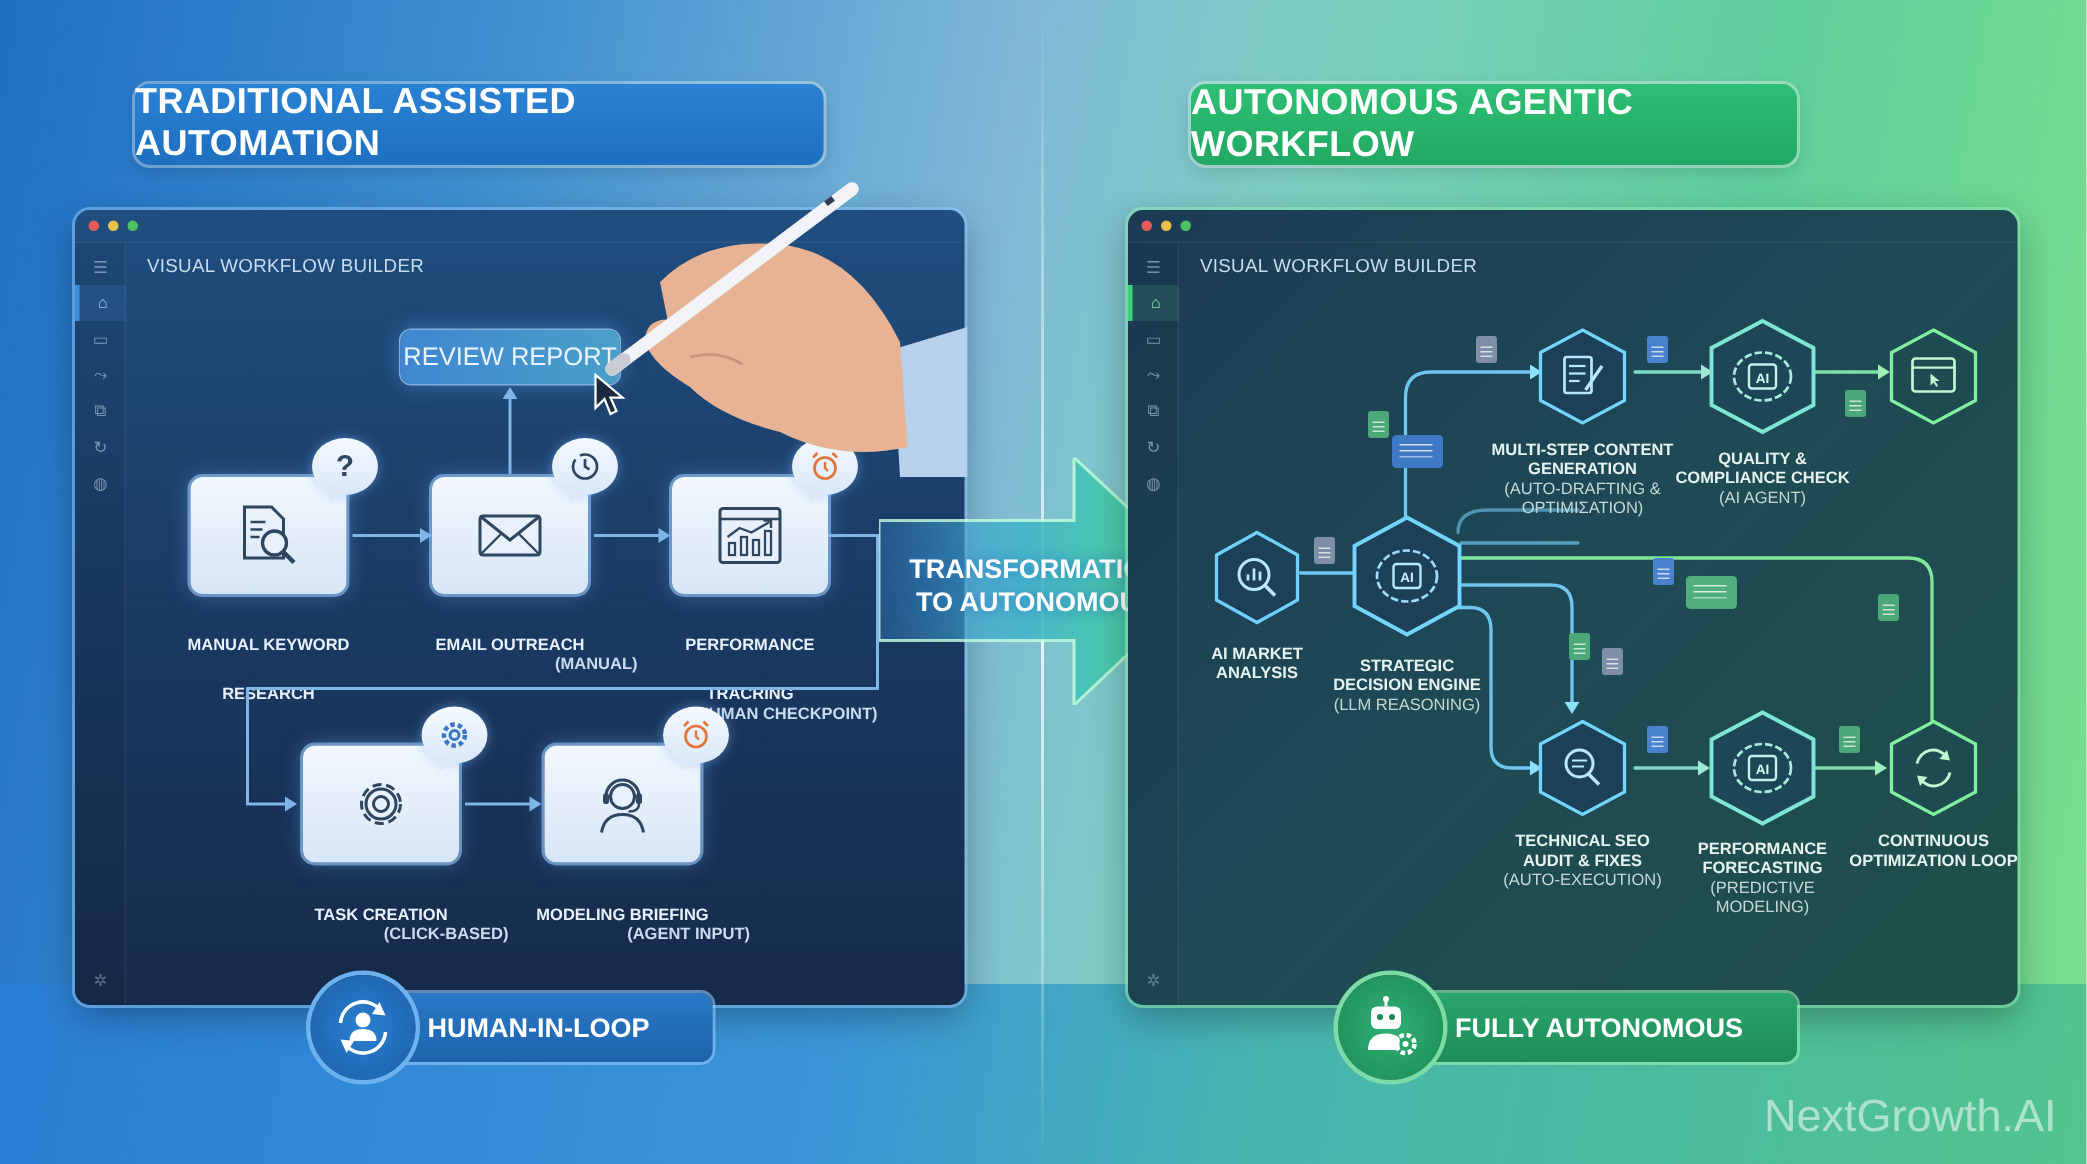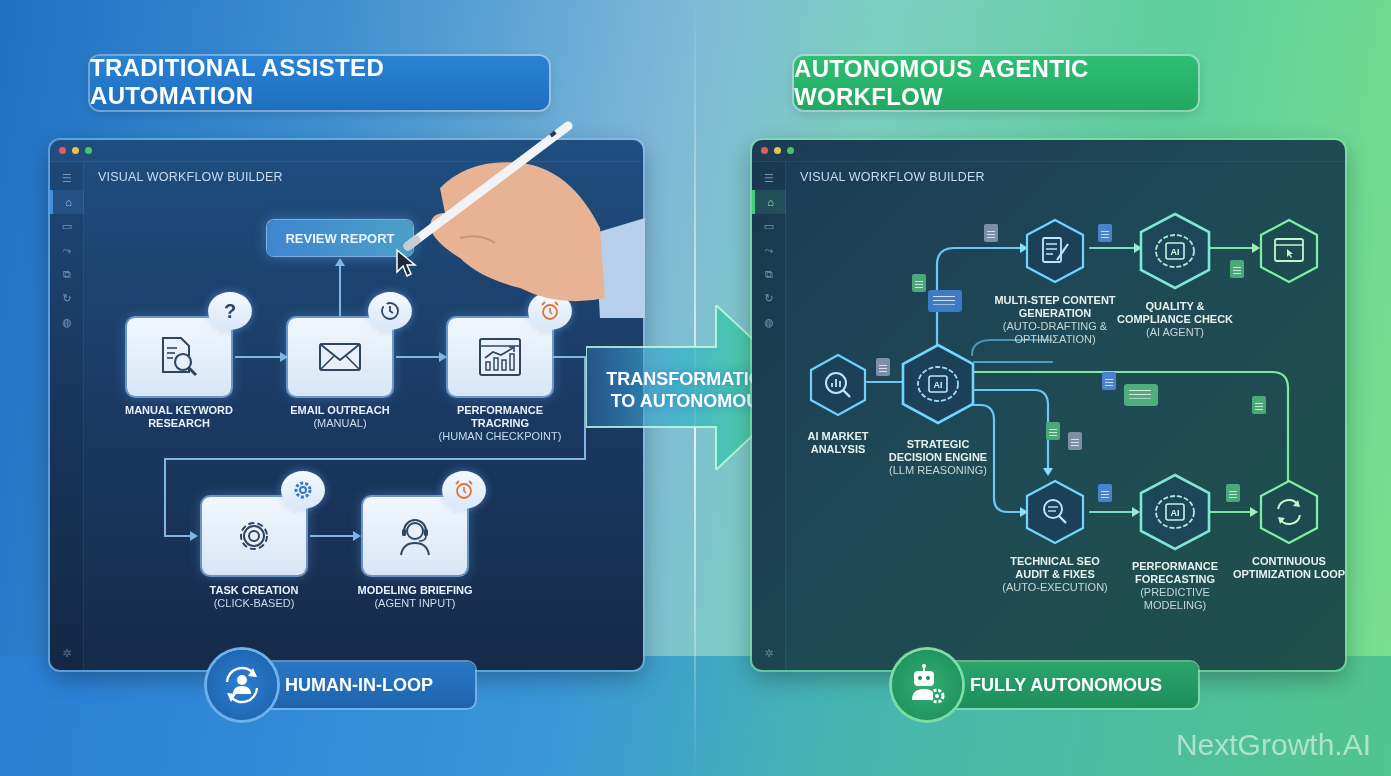--- a/index.html
+++ b/index.html
@@ -62,28 +62,28 @@
     box-shadow: 0 0 8px rgba(120,180,255,0.5);
     display: flex; align-items: center; justify-content: center;
     font-weight: 700; font-size: 20px; color: #2f4660;
   }
   .bubble::after {
     content: ""; position: absolute; left: 8px; bottom: -6px; width: 0; height: 0;
     border-left: 6px solid transparent; border-right: 6px solid transparent; border-top: 10px solid #dce9f7;
     transform: rotate(25deg);
   }
   .node-label { position: absolute; text-align: center; color: #e8f1fb; font-size: 11px; line-height: 13px; width: 170px; }
-  .node-label b { font-weight: 700; display: block; }
-  .node-label span { display: block; font-weight: 400; color: #c9dbee; }
+  .node-label b { font-weight: 700; display: block; margin-top: 20px; }
+  .node-label span { display: block; font-weight: 700; color: #c9dbee; text-align: right; }
 
   .review-btn {
     position: absolute; left: 217px; top: 80px; width: 146px; height: 36px; border-radius: 7px;
     background: linear-gradient(90deg, #3f86d0, #4aa0c8);
     box-shadow: 0 0 0 1px rgba(170,210,255,0.7), 0 0 14px rgba(100,170,240,0.5);
-    color: #eaf4ff; font-weight: 700; font-size: 13px; display: flex; align-items: center; justify-content: center;
+    color: #eaf4ff; font-weight: 400; font-size: 17px; display: flex; align-items: center; justify-content: center;
   }
   .connector { position: absolute; background: #7fb6e6; }
   .arrowhead-r { position: absolute; width: 0; height: 0; border-top: 5px solid transparent; border-bottom: 5px solid transparent; border-left: 8px solid #7fb6e6; }
   .arrowhead-u { position: absolute; width: 0; height: 0; border-left: 5px solid transparent; border-right: 5px solid transparent; border-bottom: 8px solid #7fb6e6; }
 
   
   .badge {
     position: absolute; height: 46px; border-radius: 8px; display: flex; align-items: center;
     color: #fff; font-weight: 700; font-size: 18px; padding-left: 54px; padding-right: 14px; margin-top: 12px;
   }

